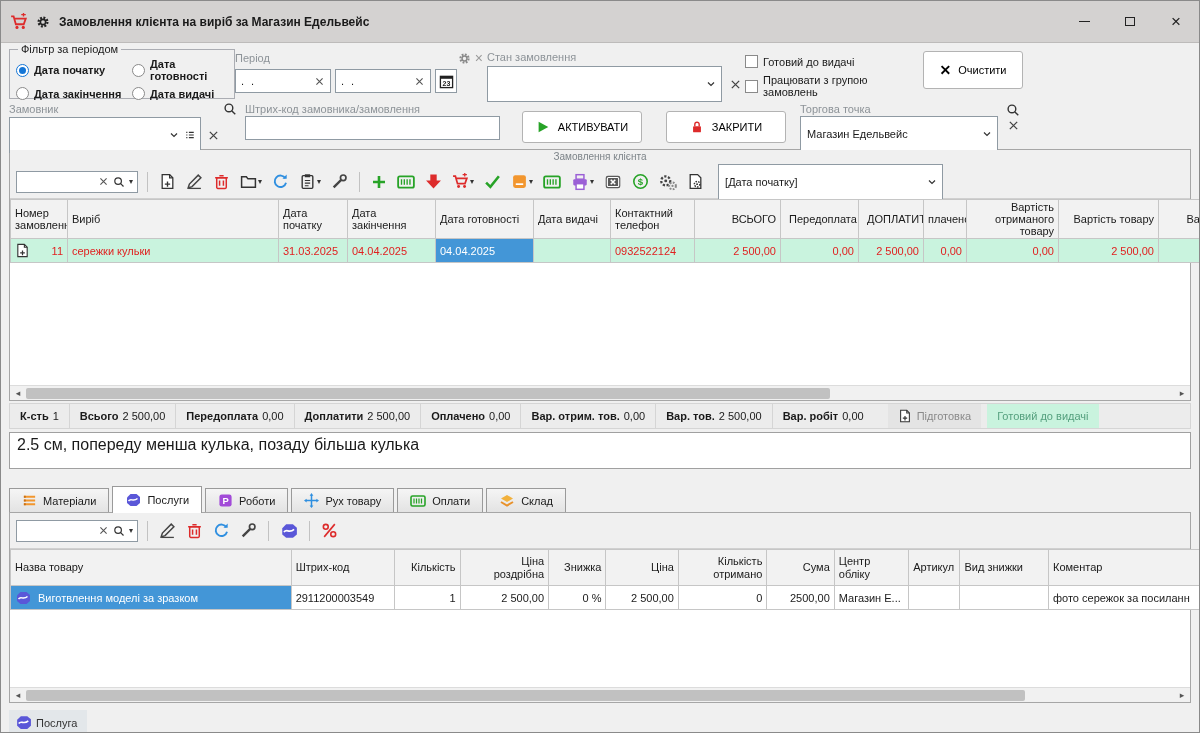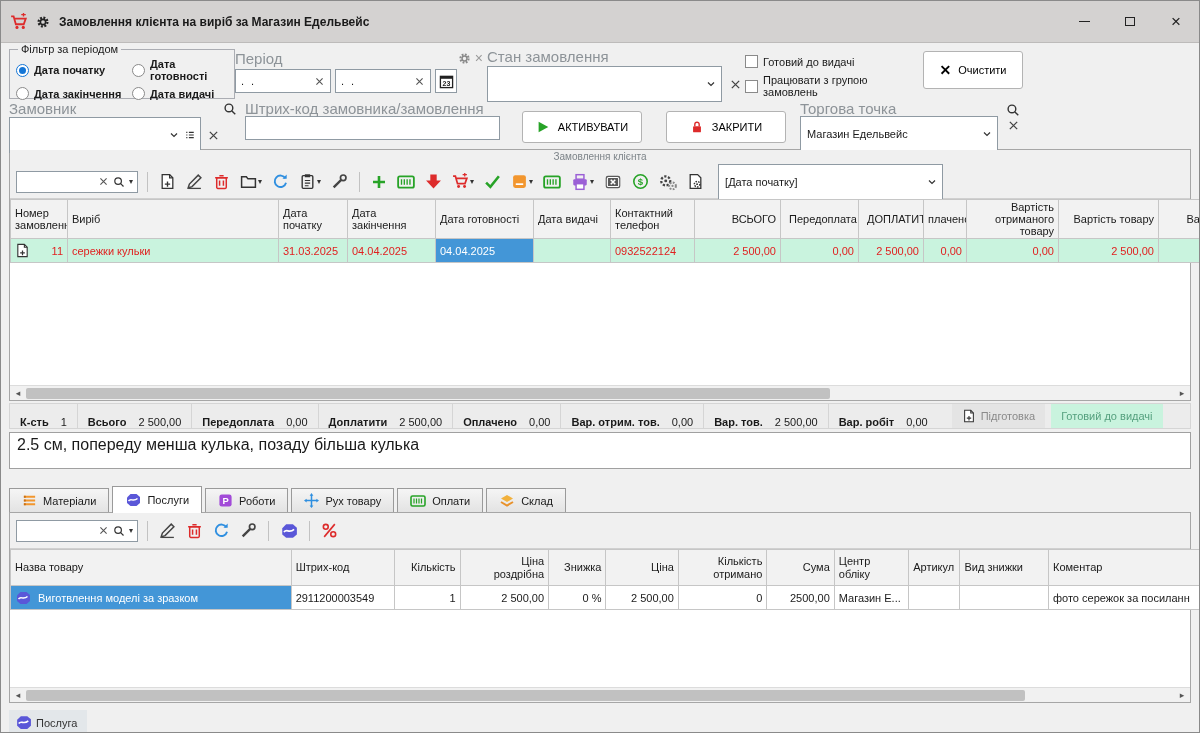--- a/index.html
+++ b/index.html
@@ -24,21 +24,21 @@
   
   .filter-row { display:flex; align-items:flex-start; padding:6px 8px 4px 8px; height:58px; }
   .groupbox { position:relative; width:226px; height:50px; border:1px solid #abadb3; padding:8px 6px 2px 6px; }
   .groupbox > .gb-label { position:absolute; top:-7px; left:8px; background:#f0f0f0; padding:0 3px; font-size:11px; }
   .radio-grid { display:grid; grid-template-columns:116px 98px; row-gap:5px; }
   .radio { display:flex; align-items:center; gap:5px; font-weight:bold; cursor:default; }
   .radio .dot { width:13px; height:13px; border:1px solid #8a8a8a; border-radius:50%; background:#fff; position:relative; flex:none; }
   .radio.checked .dot { border-color:#1576d6; }
   .radio.checked .dot::after { content:""; position:absolute; inset:2px; border-radius:50%; background:#1576d6; }
 
-  .field-label { color:#8d9398; font-size:15px; height:15px; display:flex; align-items:center; }
+  .field-label { color:#8d9398; font-size:11px; height:15px; display:flex; align-items:center; }
   .period-block { width:252px; }
   .period-head { display:flex; align-items:center; }
   .period-head .spacer { flex:1; }
   .ctl-row { display:flex; align-items:center; gap:4px; margin-top:2px; }
   .date-input { width:96px; height:24px; border:1px solid #8f9aa3; background:#fff; display:flex; align-items:center; padding:0 5px; }
   .date-input .val { flex:1; letter-spacing:2px; }
   .sq-btn { width:22px; height:24px; border:1px solid #8f9aa3; background:#fff; display:flex; align-items:center; justify-content:center; }
   .status-block { width:258px; }
   .combo { height:36px; border:1px solid #8f9aa3; background:#fff; display:flex; align-items:center; padding:0 4px 0 6px; gap:4px; }
   .combo .val { flex:1; white-space:nowrap; overflow:hidden; }
@@ -87,21 +87,21 @@
   .rowicon-cell { display:flex; align-items:center; justify-content:space-between; gap:2px; }
   .tbl-fill { flex:1; background:#fff; }
 
   .hscroll { height:15px; background:#f1f1f1; border-top:1px solid #dcdcdc; display:flex; align-items:center; padding:0 2px; gap:2px; }
   .hscroll .arrow { color:#555; font-size:9px; width:12px; text-align:center; font-family:"DejaVu Sans",sans-serif; }
   .hscroll .track { flex:1; height:11px; position:relative; }
   .hscroll .thumb { position:absolute; top:0; height:11px; background:#c1c1c1; border-radius:2px; }
 
   
   .summary { margin:2px 8px 0 8px; height:26px; background:#ececec; border:1px solid #d5d5d5; display:flex; align-items:center; overflow:hidden; }
-  .sumseg { display:flex; align-items:flex-end; gap:12px; padding:0 10px; height:100%; border-right:1px solid #d5d5d5; white-space:nowrap; }
+  .sumseg { display:flex; align-items:center; gap:4px; padding:0 10px; height:100%; border-right:1px solid #d5d5d5; white-space:nowrap; }
   .sumseg .lbl { font-weight:bold; }
   .badge { display:flex; align-items:center; gap:5px; padding:0 10px; height:100%; white-space:nowrap; }
   .badge.prep { background:#e4e4e4; color:#8a8a8a; }
   .badge.ready { background:#c9f3de; color:#55a07e; }
 
   .comment-box { margin:3px 8px 0 8px; height:37px; background:#fff; border:1px solid #a0a0a0; padding:3px 7px; font-size:16px; }
 
   
   .tabs { display:flex; gap:3px; margin:17px 0 0 8px; height:26px; align-items:flex-end; position:relative; z-index:2; }
   .tab { display:flex; align-items:center; gap:6px; padding:0 12px; height:24px; background:linear-gradient(#f5f5f5,#e3e3e3); border:1px solid #9a9a9a; border-bottom:none; font-size:11px; }

